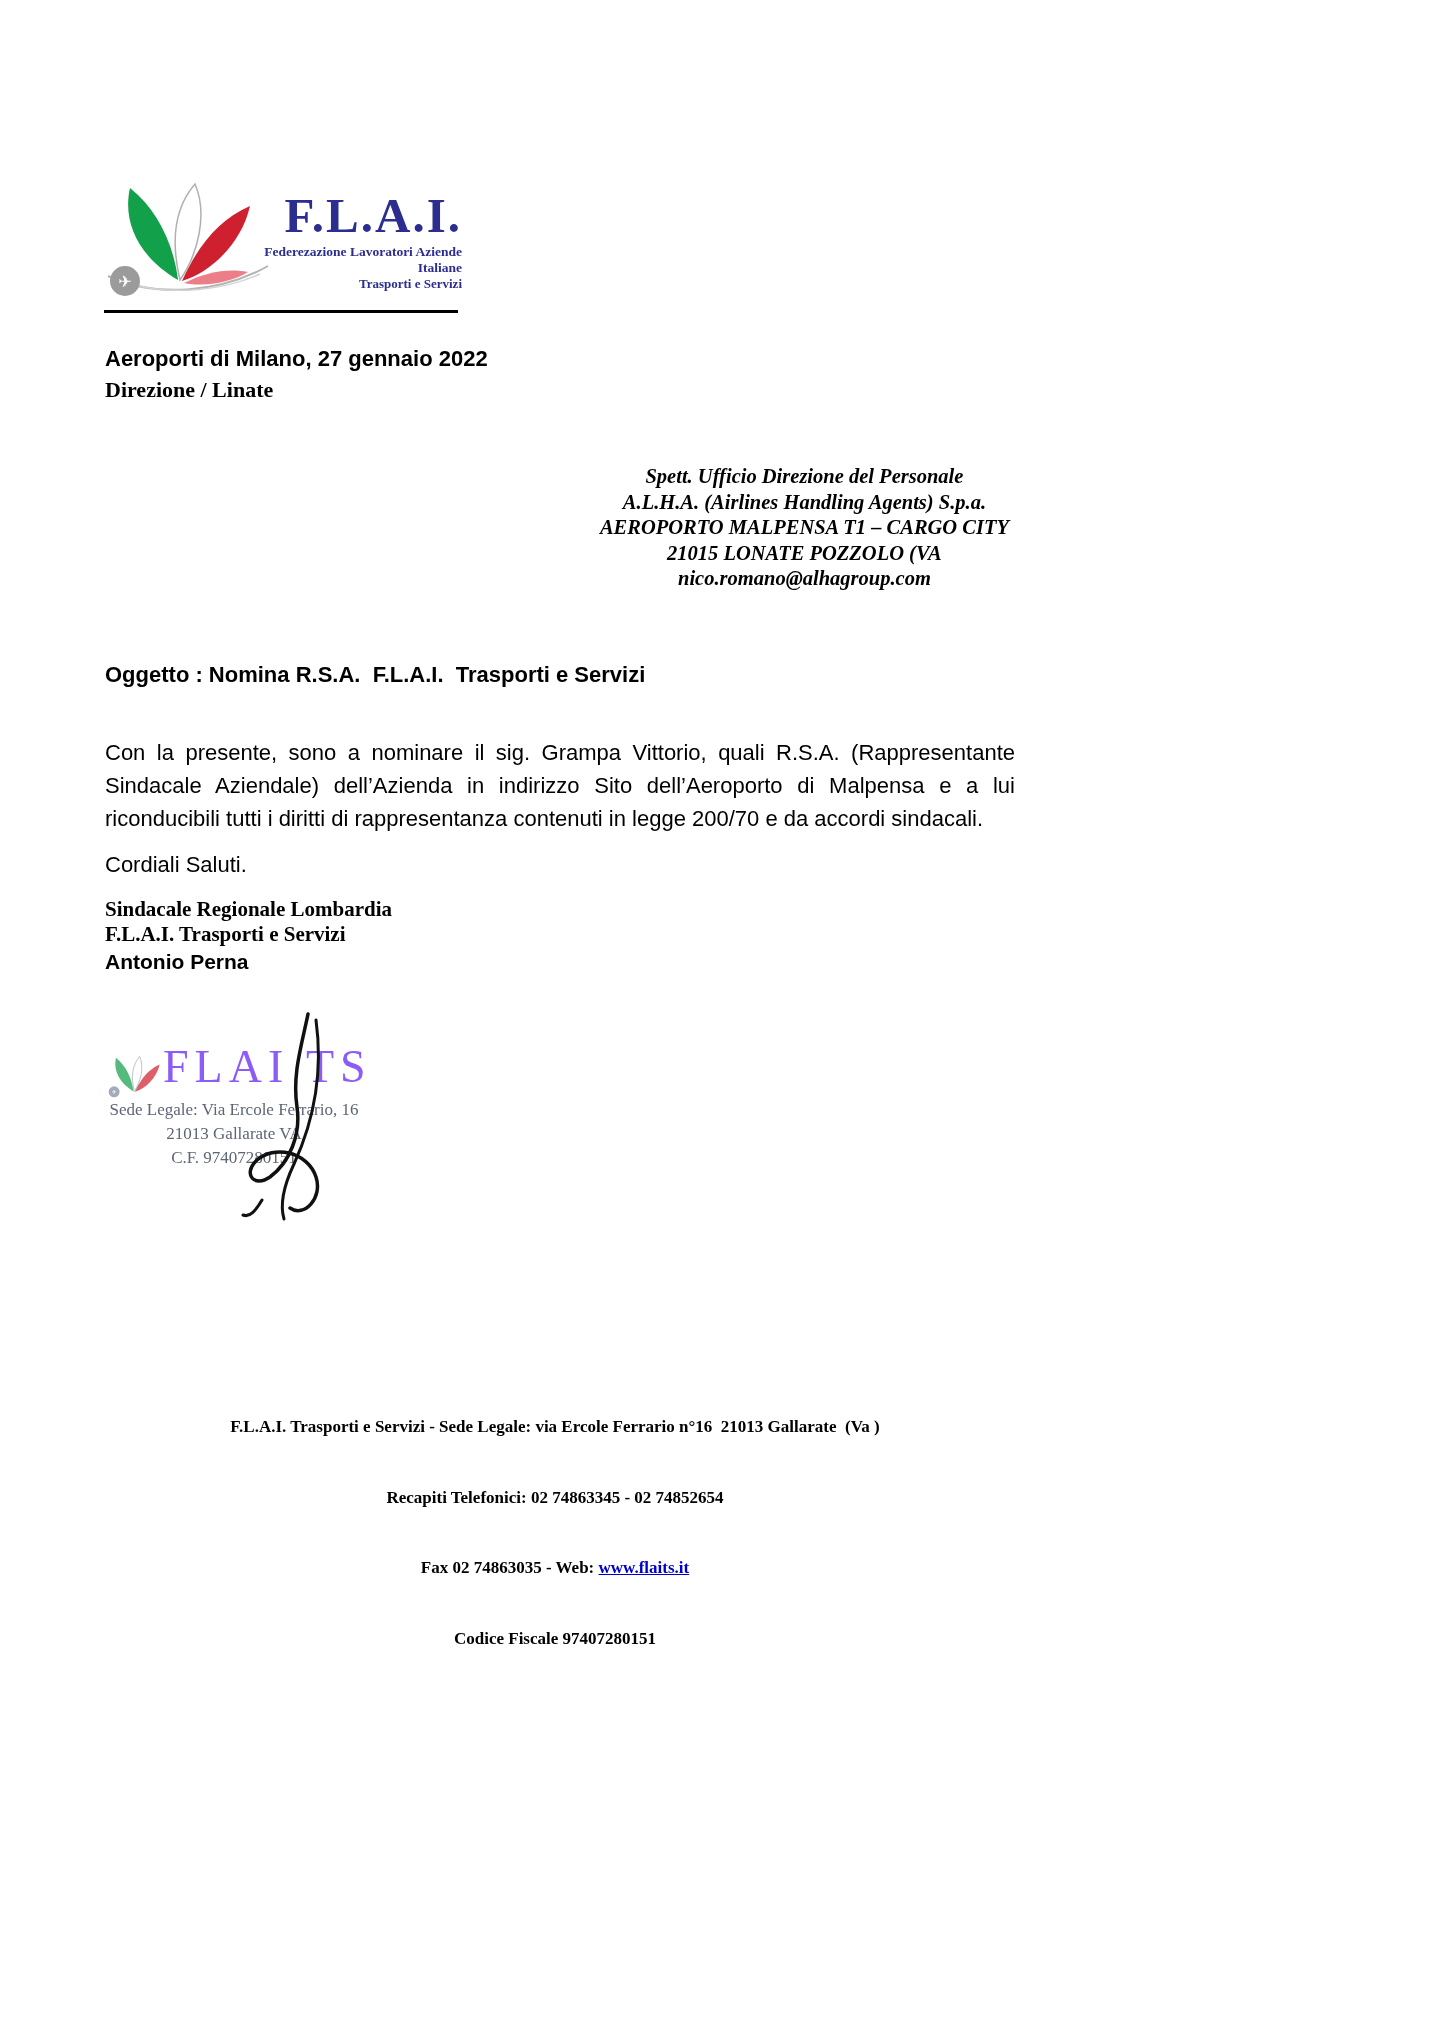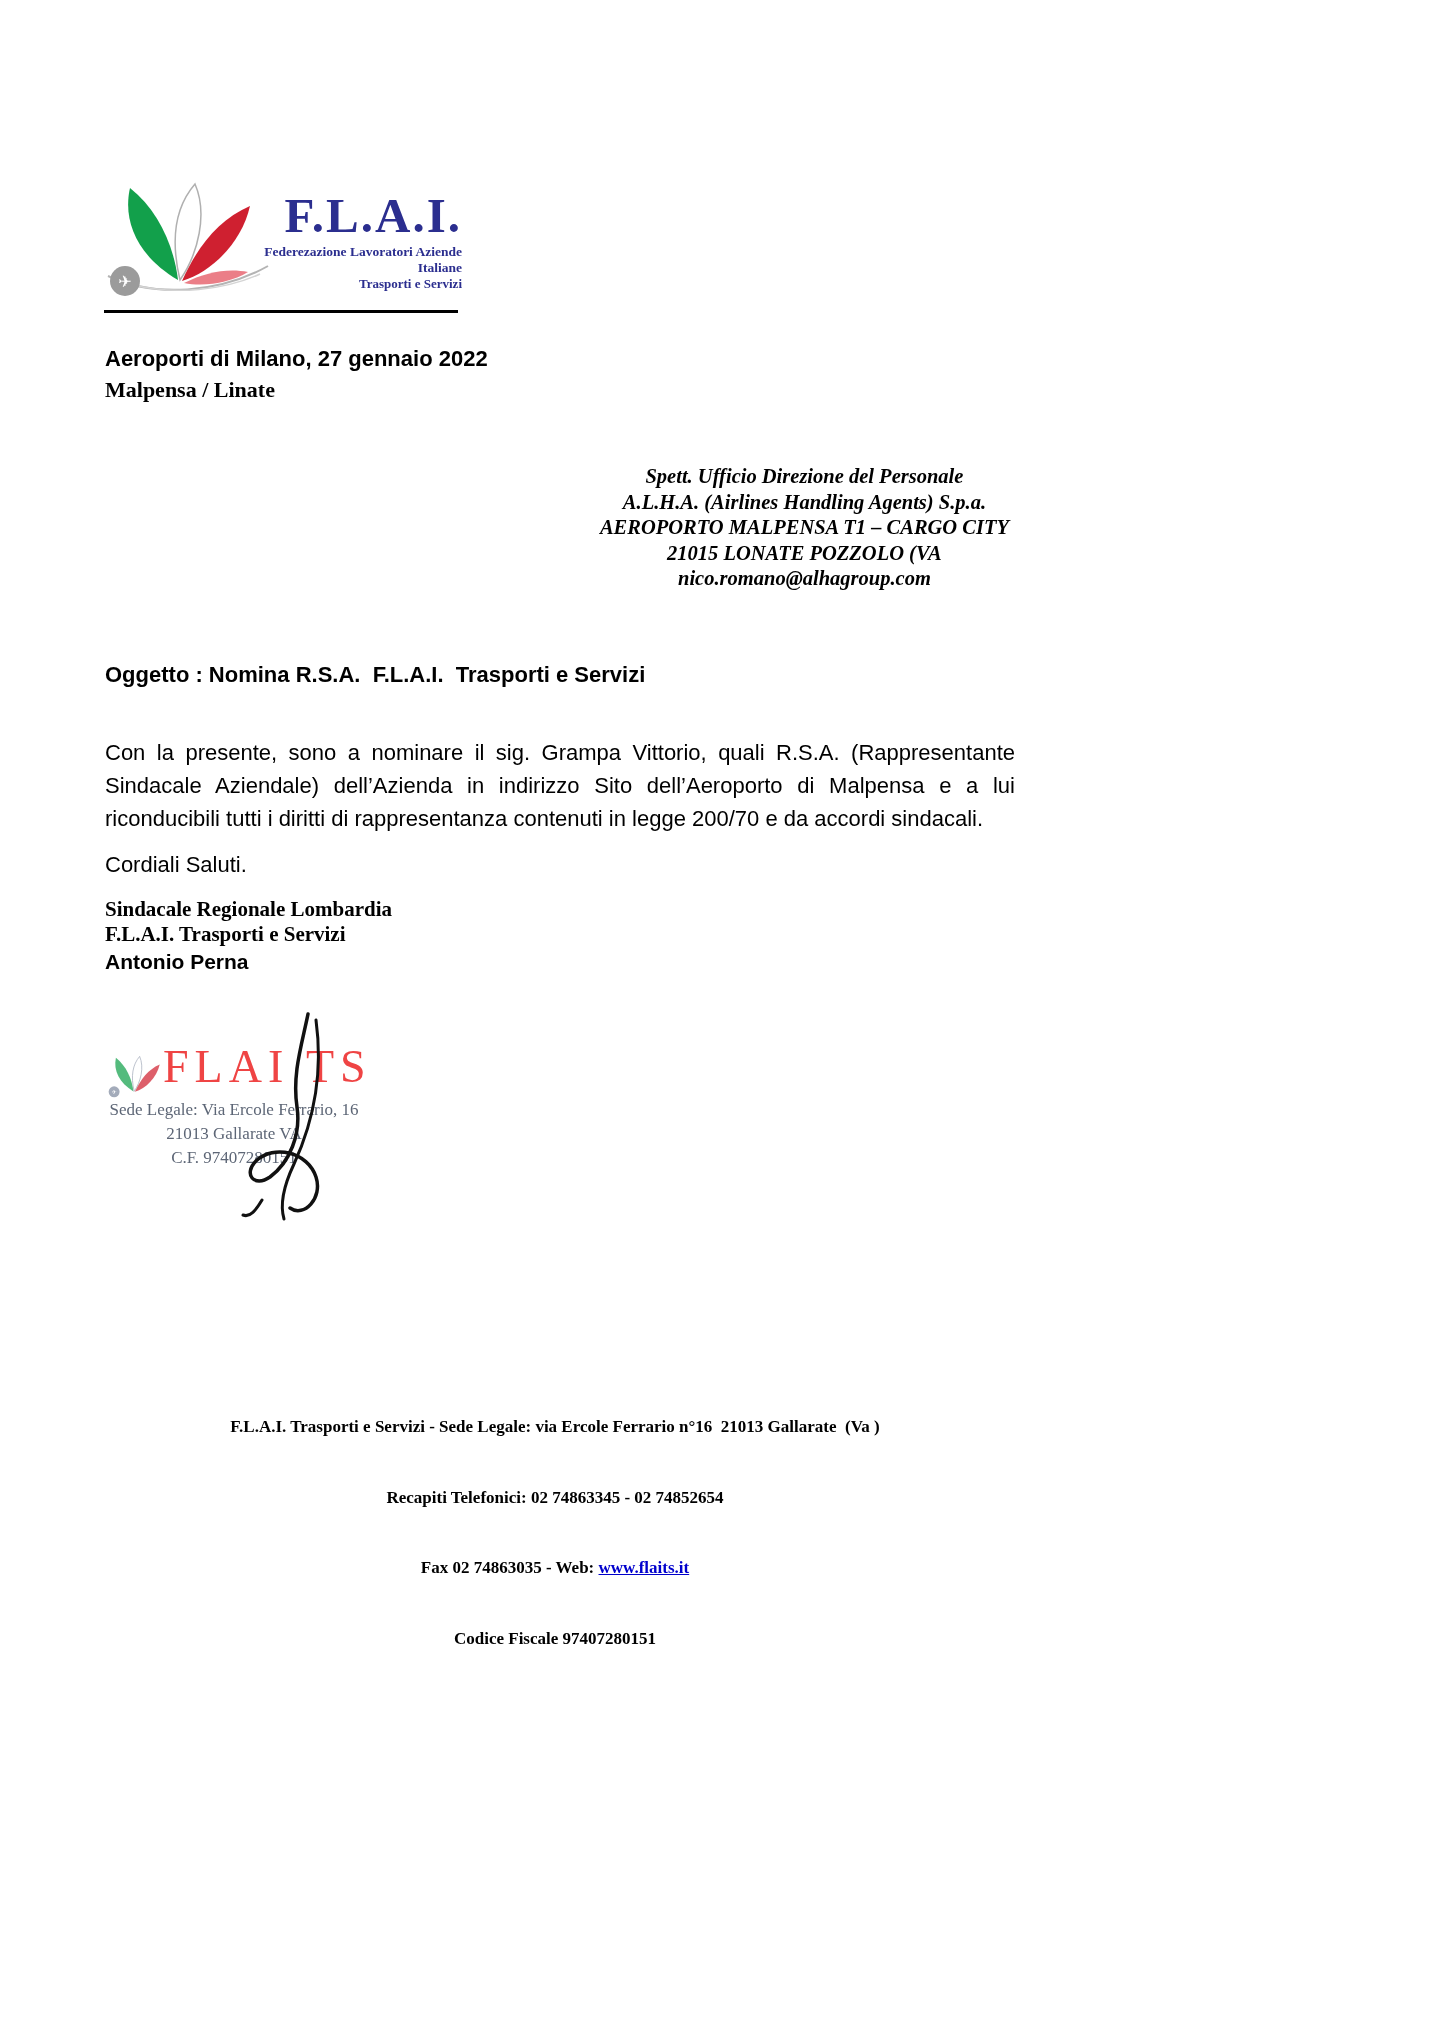--- a/index.html
+++ b/index.html
@@ -102,21 +102,21 @@
   }
 
   
   .stamp { position: absolute; left: 103px; top: 1040px; width: 270px; }
   .stamp-graphic { position: absolute; left: 2px; top: 14px; width: 62px; height: 46px; opacity: 0.9; }
   .stamp-title {
     position: absolute;
     left: 60px; top: 0px;
     font-family: "Liberation Serif", serif;
     font-size: 46px;
-    color: #ef4444;
+    color: #8b5cf6;
     letter-spacing: 6px;
     white-space: pre;
   }
   .stamp-lines {
     position: absolute;
     left: 0px; top: 58px;
     width: 262px;
     text-align: center;
     font-family: "Liberation Serif", serif;
     font-size: 17px;
@@ -166,21 +166,21 @@
 
   <div class="logo-textcol">
     <div class="logo-title">F.L.A.I.</div>
     <div class="logo-sub1">Federezazione Lavoratori Aziende Italiane</div>
     <div class="logo-sub2">Trasporti e Servizi</div>
   </div>
   <div class="letterhead-rule"></div>
 
   <div class="date-block">
     <div class="date-line">Aeroporti di Milano, 27 gennaio 2022</div>
-    <div class="location-line">Malpensa / Linate</div>
+    <div class="location-line">Direzione / Linate</div>
   </div>
 
   <div class="recipient">
     <div>Spett. Ufficio Direzione del Personale</div>
     <div>A.L.H.A. (Airlines Handling Agents) S.p.a.</div>
     <div>AEROPORTO MALPENSA T1 – CARGO CITY</div>
     <div>21015 LONATE POZZOLO (VA</div>
     <div>nico.romano@alhagroup.com</div>
   </div>
 

